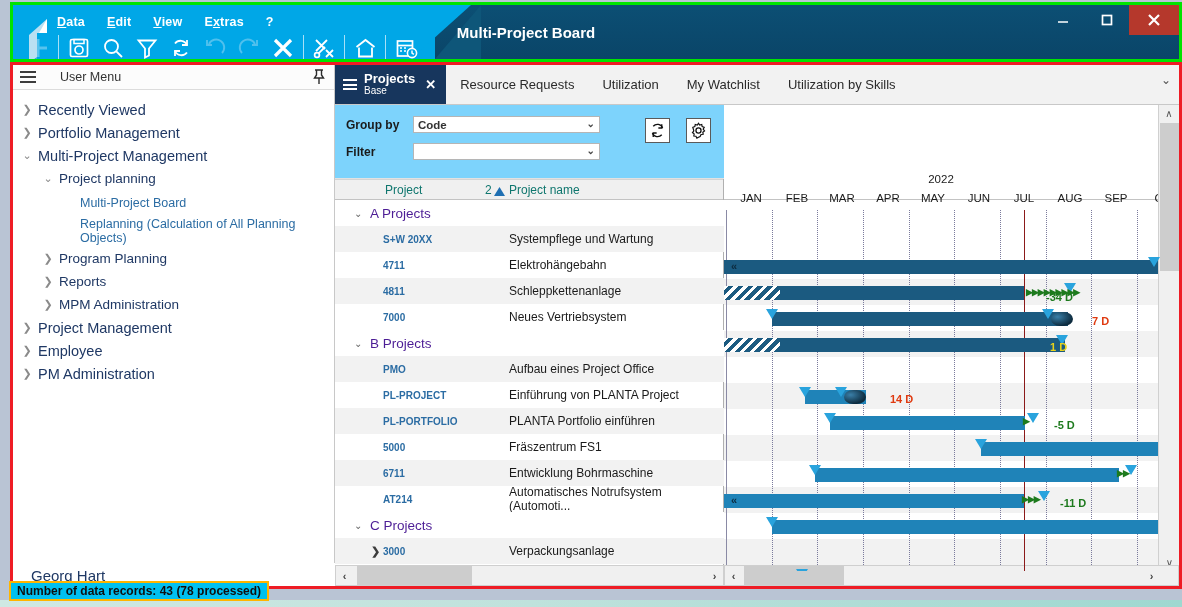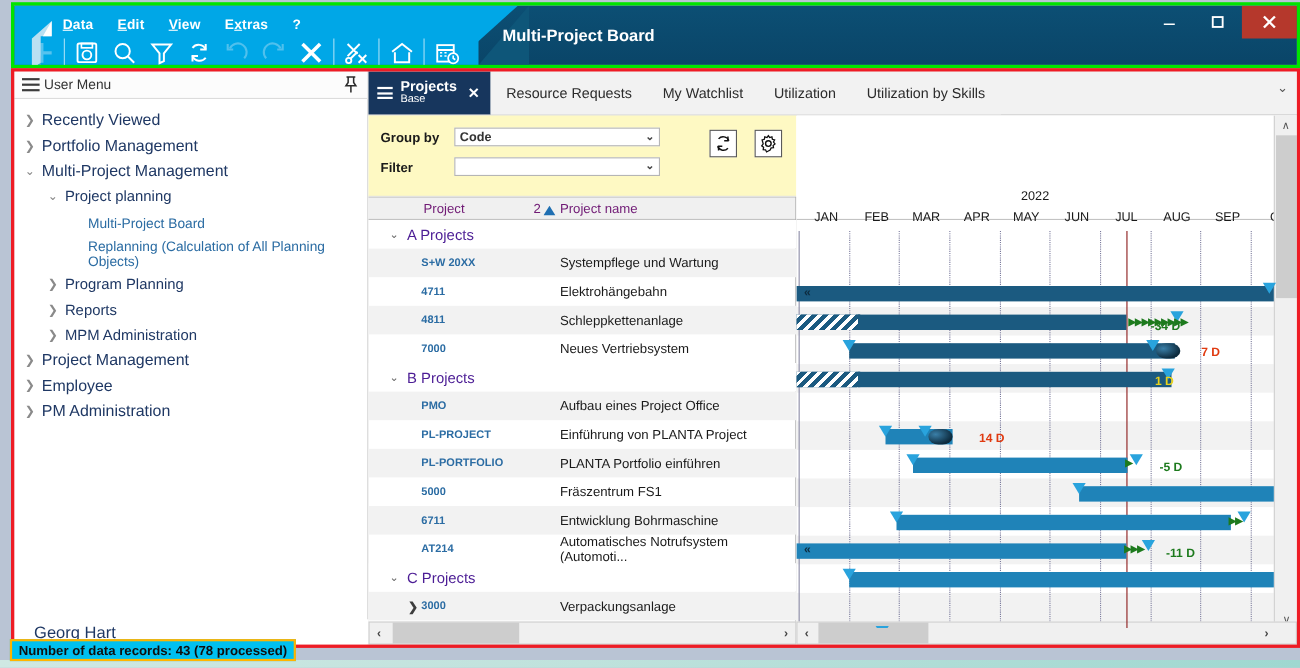--- a/index.html
+++ b/index.html
@@ -130,21 +130,21 @@
   .sb-header {
     height: 25px; border-bottom: 1px solid #dcdcdc;
     display: flex; align-items: center; position: relative;
     background: #fcfcfc;
   }
   .hamburger { margin-left: 7px; width: 16px; }
   .hamburger i {
     display: block; height: 2px; background: #3c3c3c; margin: 3px 0;
   }
   .sb-title {
-    margin-left: 4px; font-size: 12.5px; color: #333;
+    margin-left: 24px; font-size: 12.5px; color: #333;
   }
   .pin { position: absolute; right: 8px; top: 4px; }
 
   .sb-tree { padding: 8px 0 0 0; font-size: 13.5px; }
   .tr {
     display: flex; align-items: center;
     padding: 2px 0 2px 0; min-height: 23px;
     cursor: default;
   }
   .tr .caret {
@@ -196,21 +196,21 @@
   .tab .thamb i { display:block; height:2px; background:#fff; margin:2.5px 0; }
   .tab .tclose { margin-left: 10px; font-size: 13px; font-weight: 700; }
   .tabchevron {
     position: absolute; right: 8px; top: 8px;
     color: #555; font-size: 12px;
   }
 
   
   .filterpanel {
     position: relative; height: 74px;
-    background: #fef9c3;
+    background: #7dd3fc;
     border-bottom: 1px solid #e2e2e2;
     width: 389px;
   }
   .frow {
     position: absolute; display: flex; align-items: center;
     font-size: 12px; font-weight: 700; color: #1a1a1a;
   }
   .frow .flab { width: 78px; padding-left: 11px; }
   .selbox {
     width: 187px; height: 17px;
@@ -228,21 +228,21 @@
     display: flex; align-items: center; justify-content: center;
   }
 
   
   .tblhead {
     position: absolute; left: 0; top: 114px;
     width: 389px; height: 21px;
     background: #f0f0f0;
     border-top: 1px solid #d4d4d4;
     border-bottom: 1px solid #c3c3c3;
-    font-size: 12px; color: #701a75;
+    font-size: 12px; color: #0f766e;
   }
   .th { position: absolute; top: 3px; }
 
   
   .grid {
     position: absolute; left: 0; top: 135px;
     width: 389px; height: 371px;
     overflow: hidden;
   }
   .grow {
@@ -589,24 +589,24 @@
           <div class="tstack">
             <span class="tlabel">Projects</span>
             <span class="tsub">Base</span>
           </div>
           <span class="tclose">✕</span>
         </div>
         <div class="tab">
           <span>Resource Requests</span>
         </div>
         <div class="tab">
+          <span>Utilization</span>
+        </div>
+        <div class="tab">
           <span>My Watchlist</span>
-        </div>
-        <div class="tab">
-          <span>Utilization</span>
         </div>
         <div class="tab">
           <span>Utilization by Skills</span>
         </div>
         <div class="tabchevron">⌄</div>
       </div>
 
       <div class="filterpanel">
         <div class="frow" style="left:0; top:11px;">
           <span class="flab">Group by</span>

